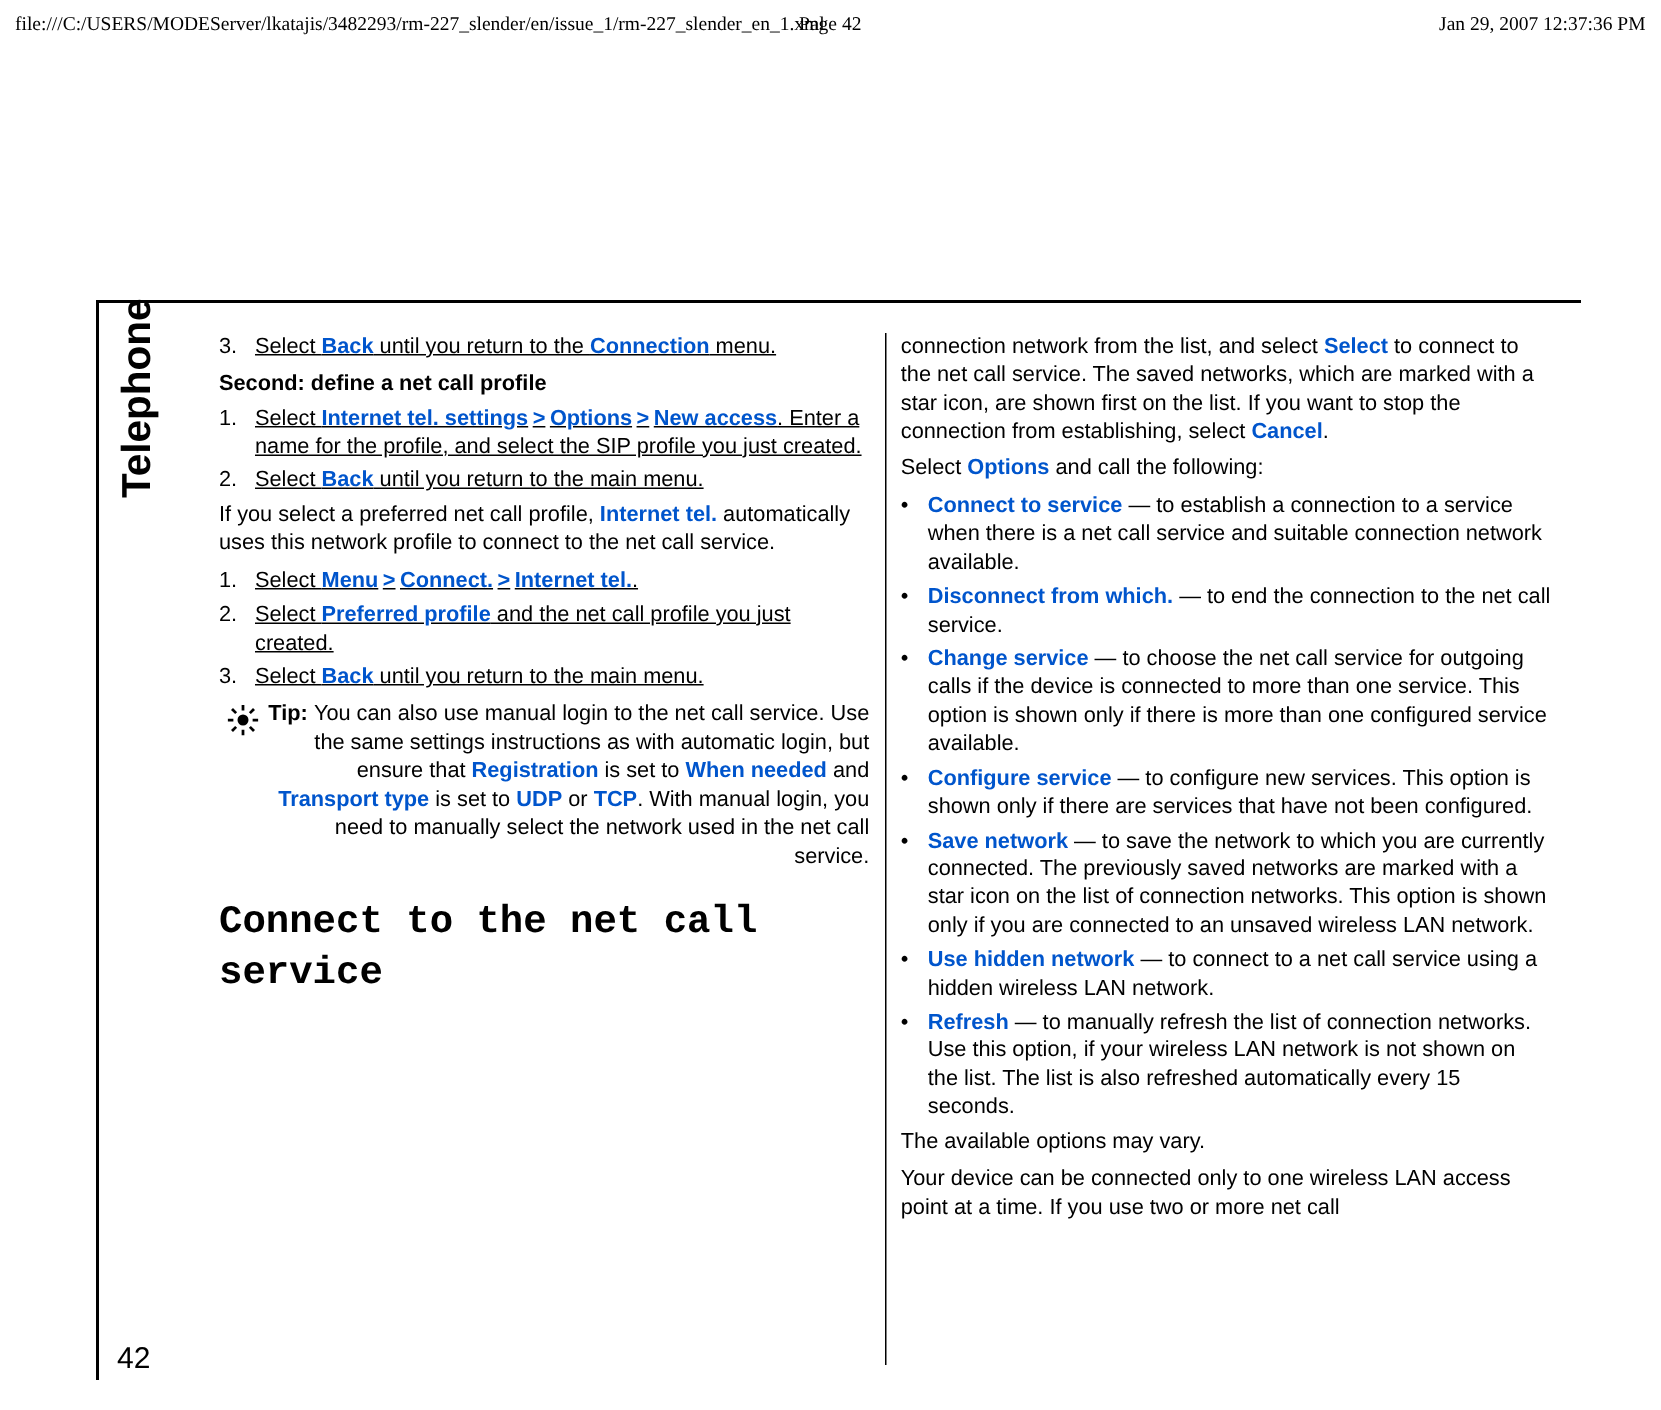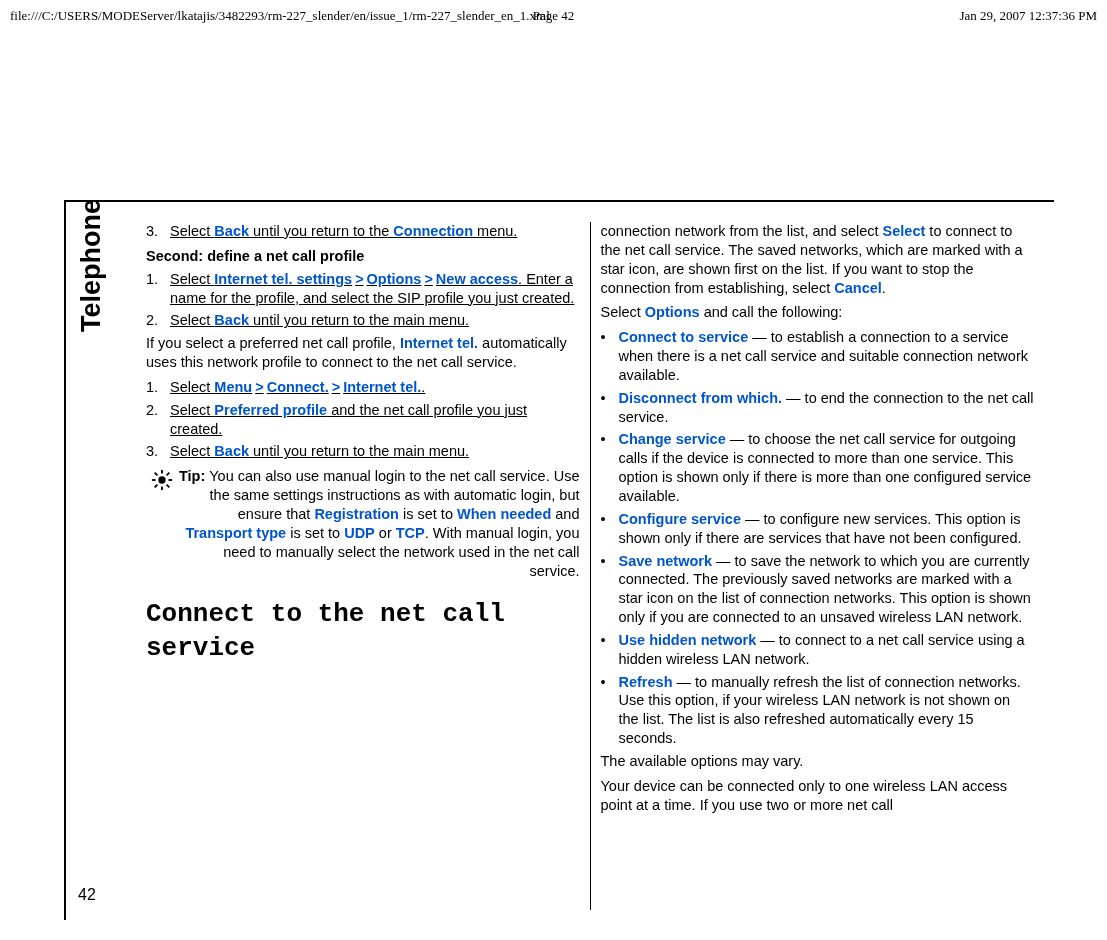--- a/index.html
+++ b/index.html
@@ -48,22 +48,22 @@
       top: 130px;
       transform: rotate(-90deg);
       transform-origin: left top;
       font-size: 27px;
       font-weight: bold;
       white-space: nowrap;
     }
     .page-number {
       position: absolute;
       left: 12px;
-      bottom: 16px;
-      font-size: 16px;
+      bottom: 2px;
+      font-size: 20px;
     }
     .content {
       flex: 1;
       display: flex;
       padding: 20px 10px 10px 10px;
     }
     .column {
       flex: 1;
       padding: 0 10px;
       font-size: 14.5px;

